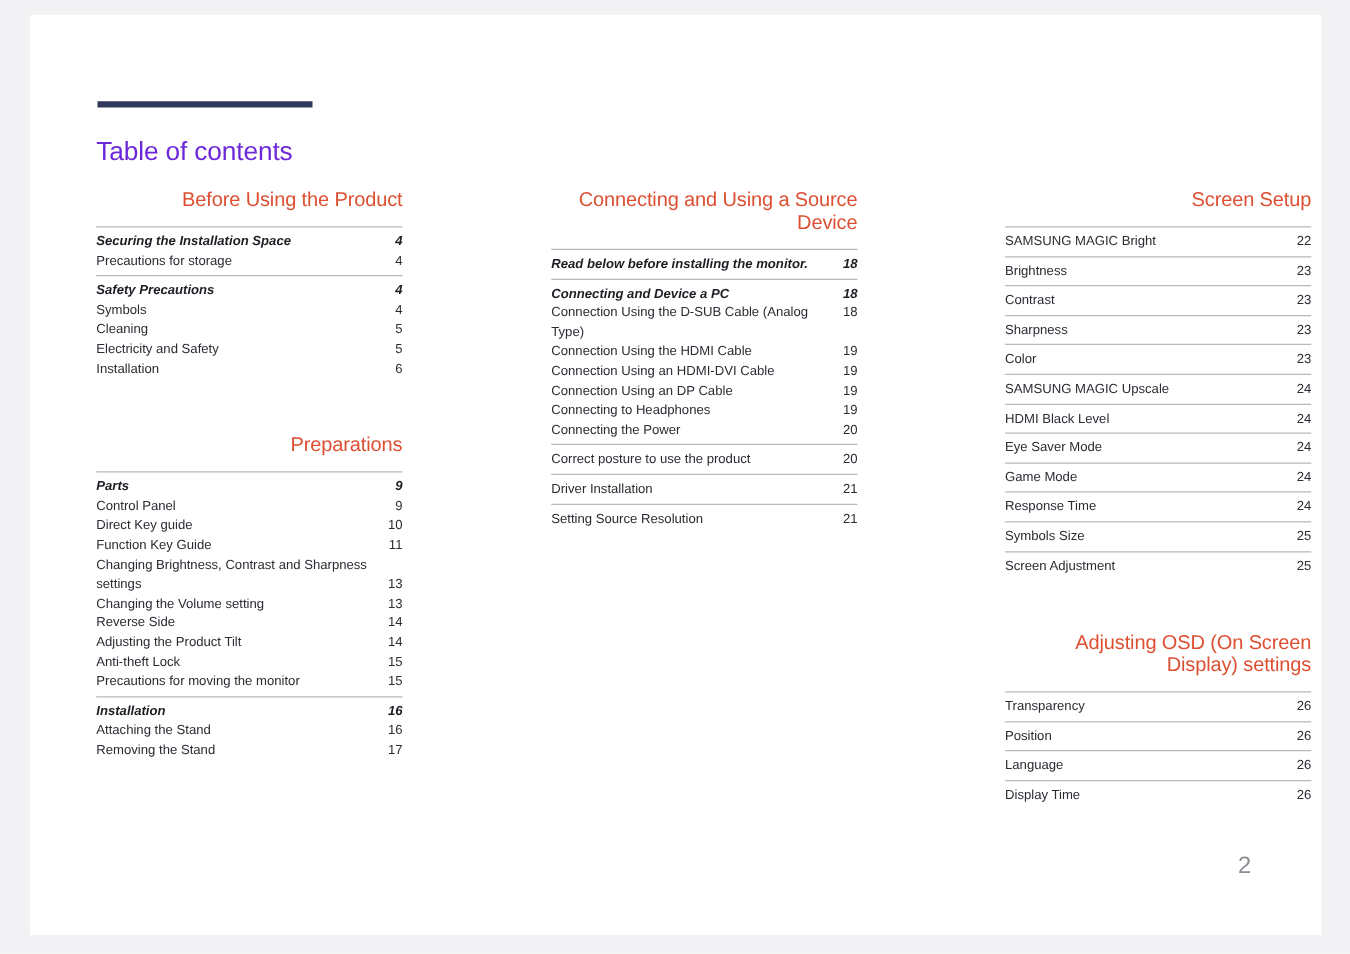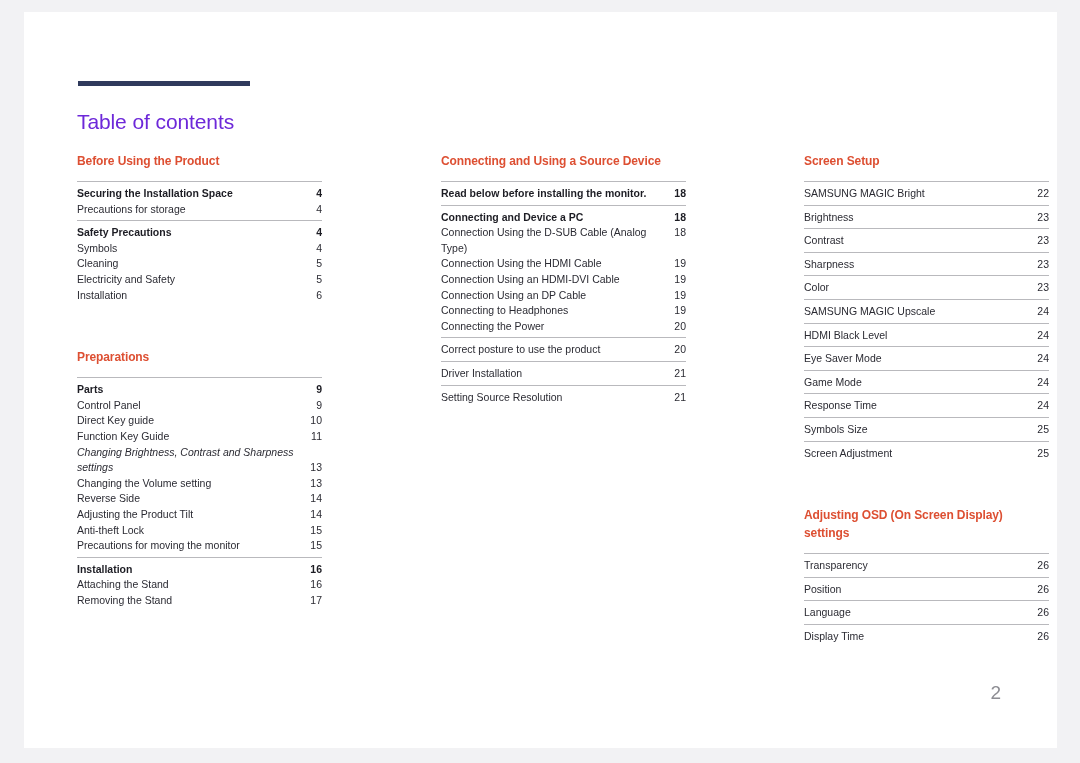--- a/index.html
+++ b/index.html
@@ -48,60 +48,60 @@
   .col {
     position: absolute;
     top: 0;
   }
   .col-1 { left: 53px; width: 245px; }
   .col-2 { left: 417px; width: 245px; }
   .col-3 { left: 780px; width: 245px; }
 
   .sec-head {
     color: #dd4f32;
-    font-size: 12px;
+    font-size: 16px;
     line-height: 18px;
-    font-weight: 700;
+    font-weight: 400;
     margin: 0 0 11px 0;
     letter-spacing: -0.1px;
+    text-align: right;
   }
   .sec-head.two-line {
   }
   .block {
     border-top: 1px solid #b9b9bd;
     padding-top: 4px;
     padding-bottom: 3px;
   }
 
   .entry {
     display: flex;
     align-items: baseline;
     font-size: 10.5px;
     line-height: 15.6px;
     color: #2b2b33;
     font-weight: 400;
   }
-  .entry.bold { font-weight: 700; color: #1d1d24; }
+  .entry.bold { font-weight: 700; color: #1d1d24; font-style: italic; }
   .entry .lbl {
     flex: 1 1 auto;
     padding-right: 6px;
   }
   .entry .pg {
     flex: 0 0 auto;
     text-align: right;
     min-width: 14px;
   }
   .entry.wrapped {
     display: block;
     position: relative;
   }
   .entry.wrapped .lbl {
     display: block;
     padding-right: 22px;
-    font-style: italic;
   }
   .entry.wrapped .pg {
     position: absolute;
     right: 0;
     bottom: 0;
   }
   .spacer-lg { height: 42px; }
 
   .folio {
     position: absolute;

